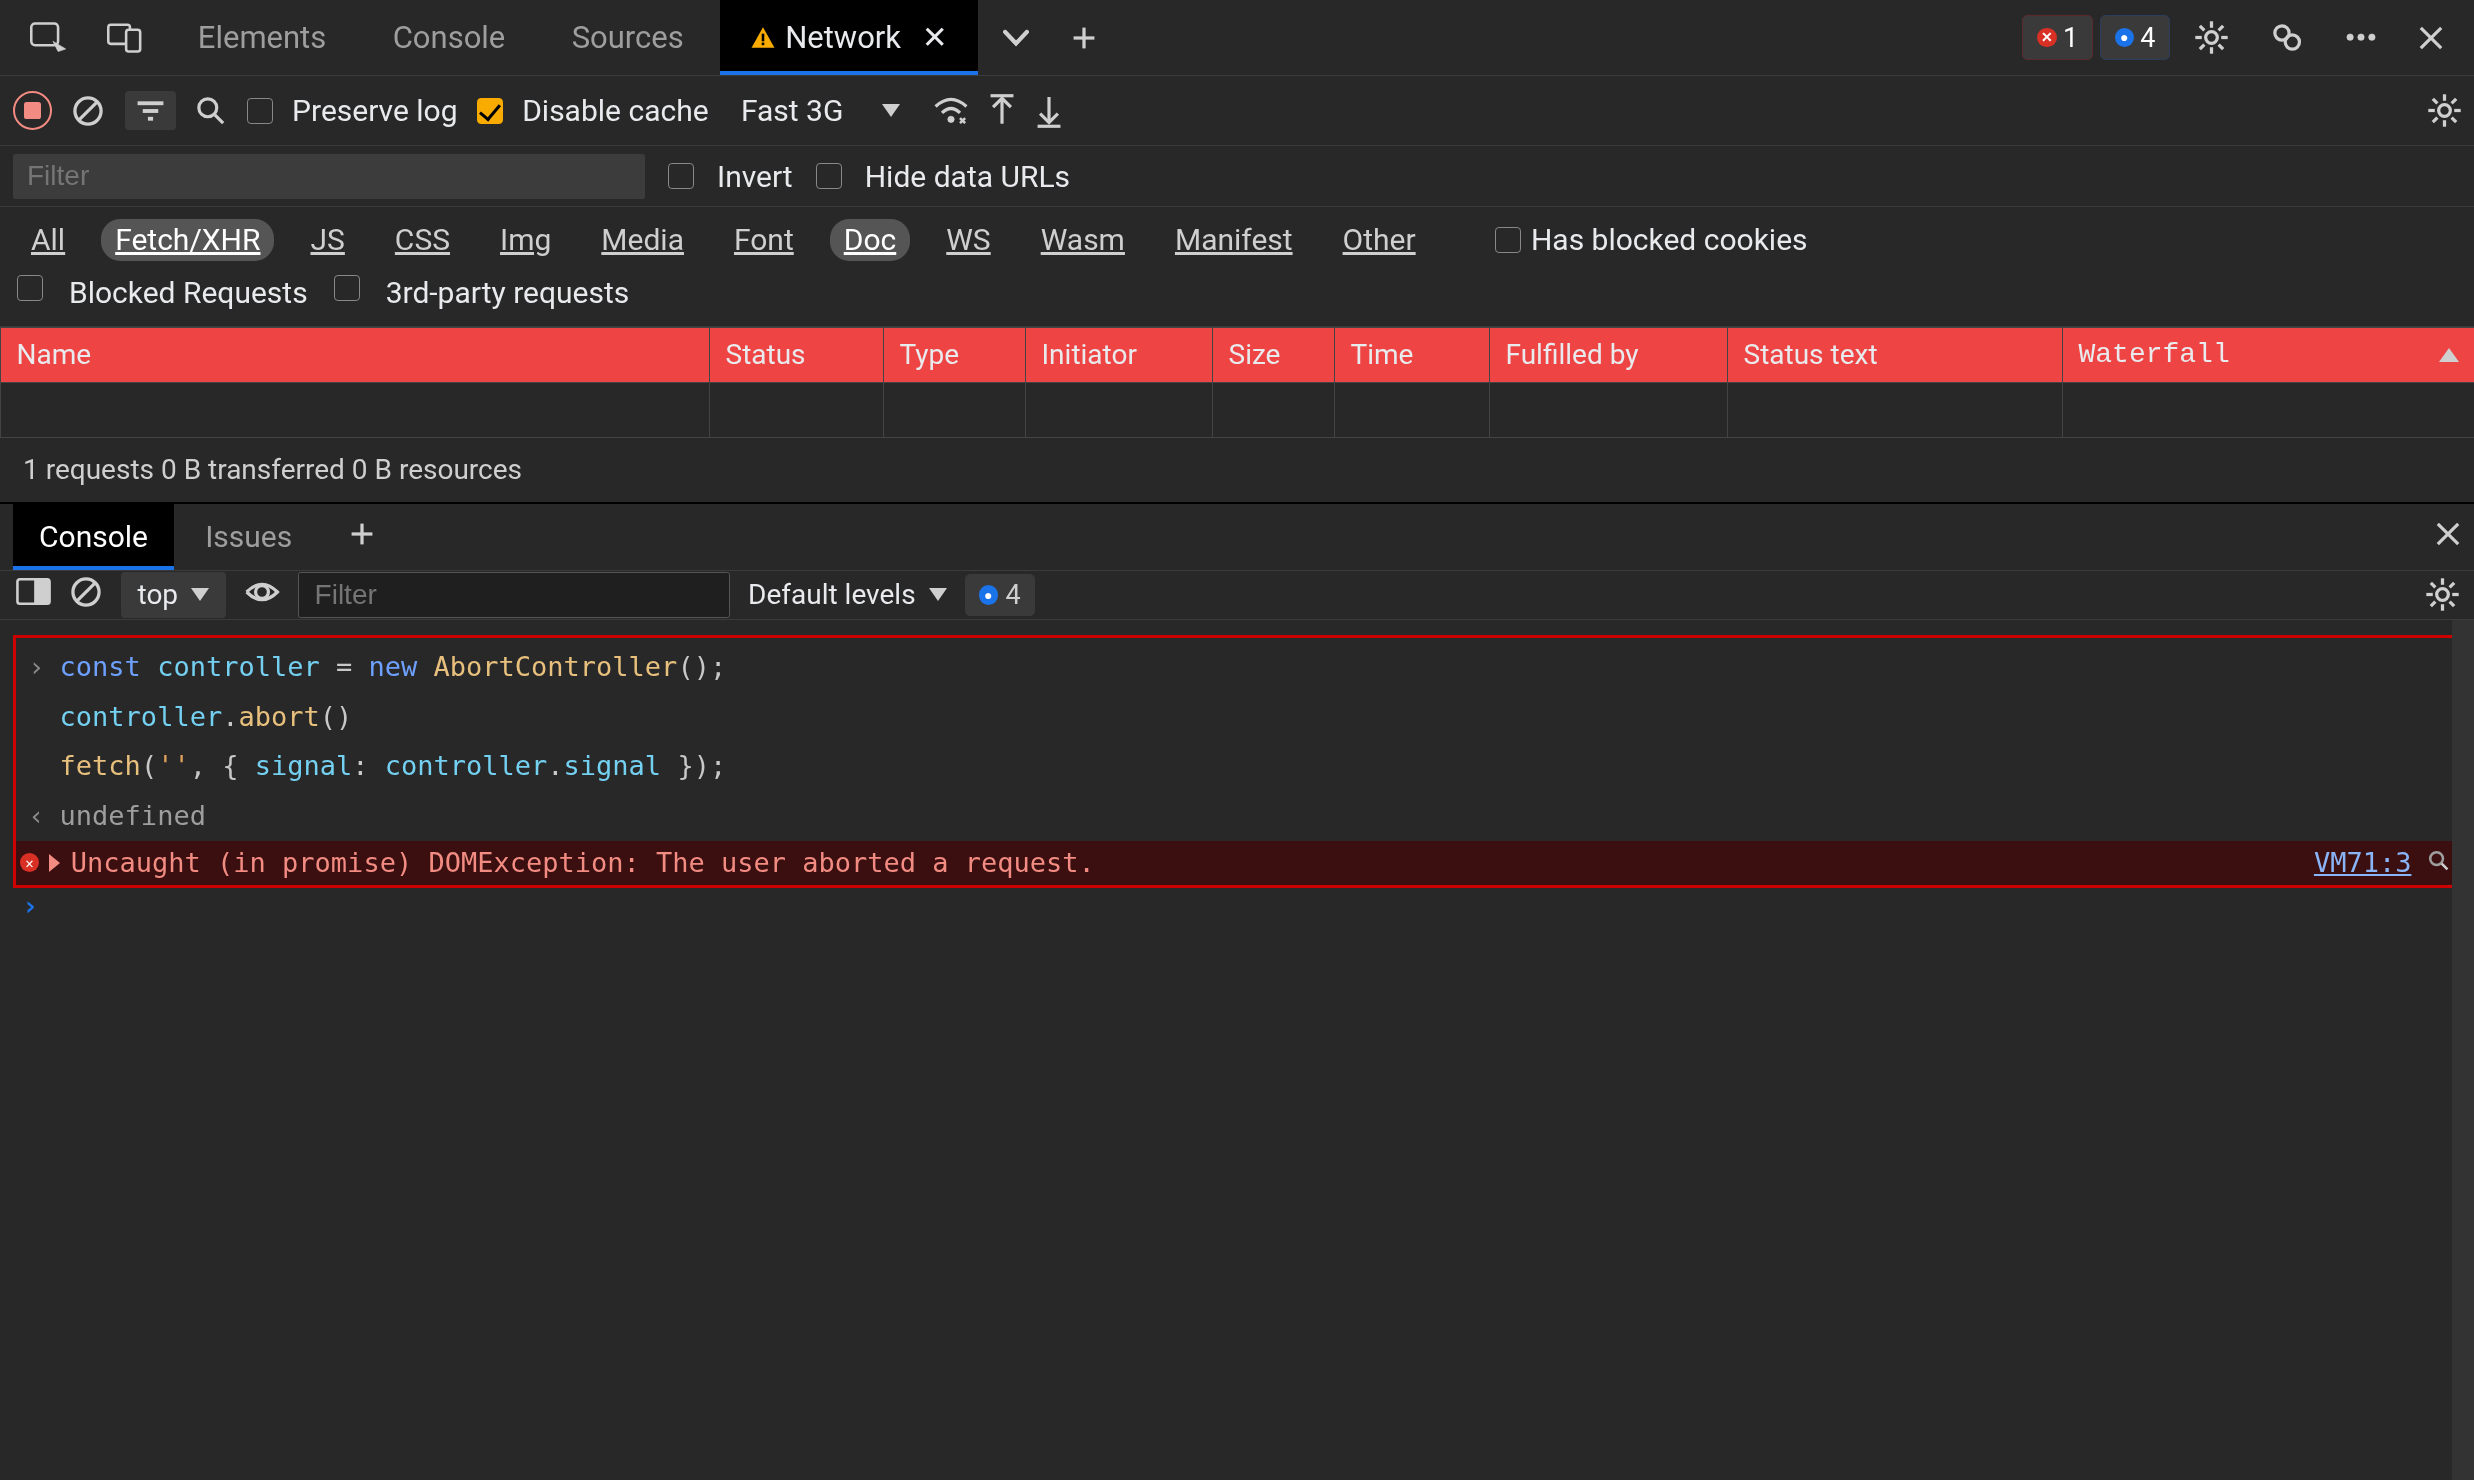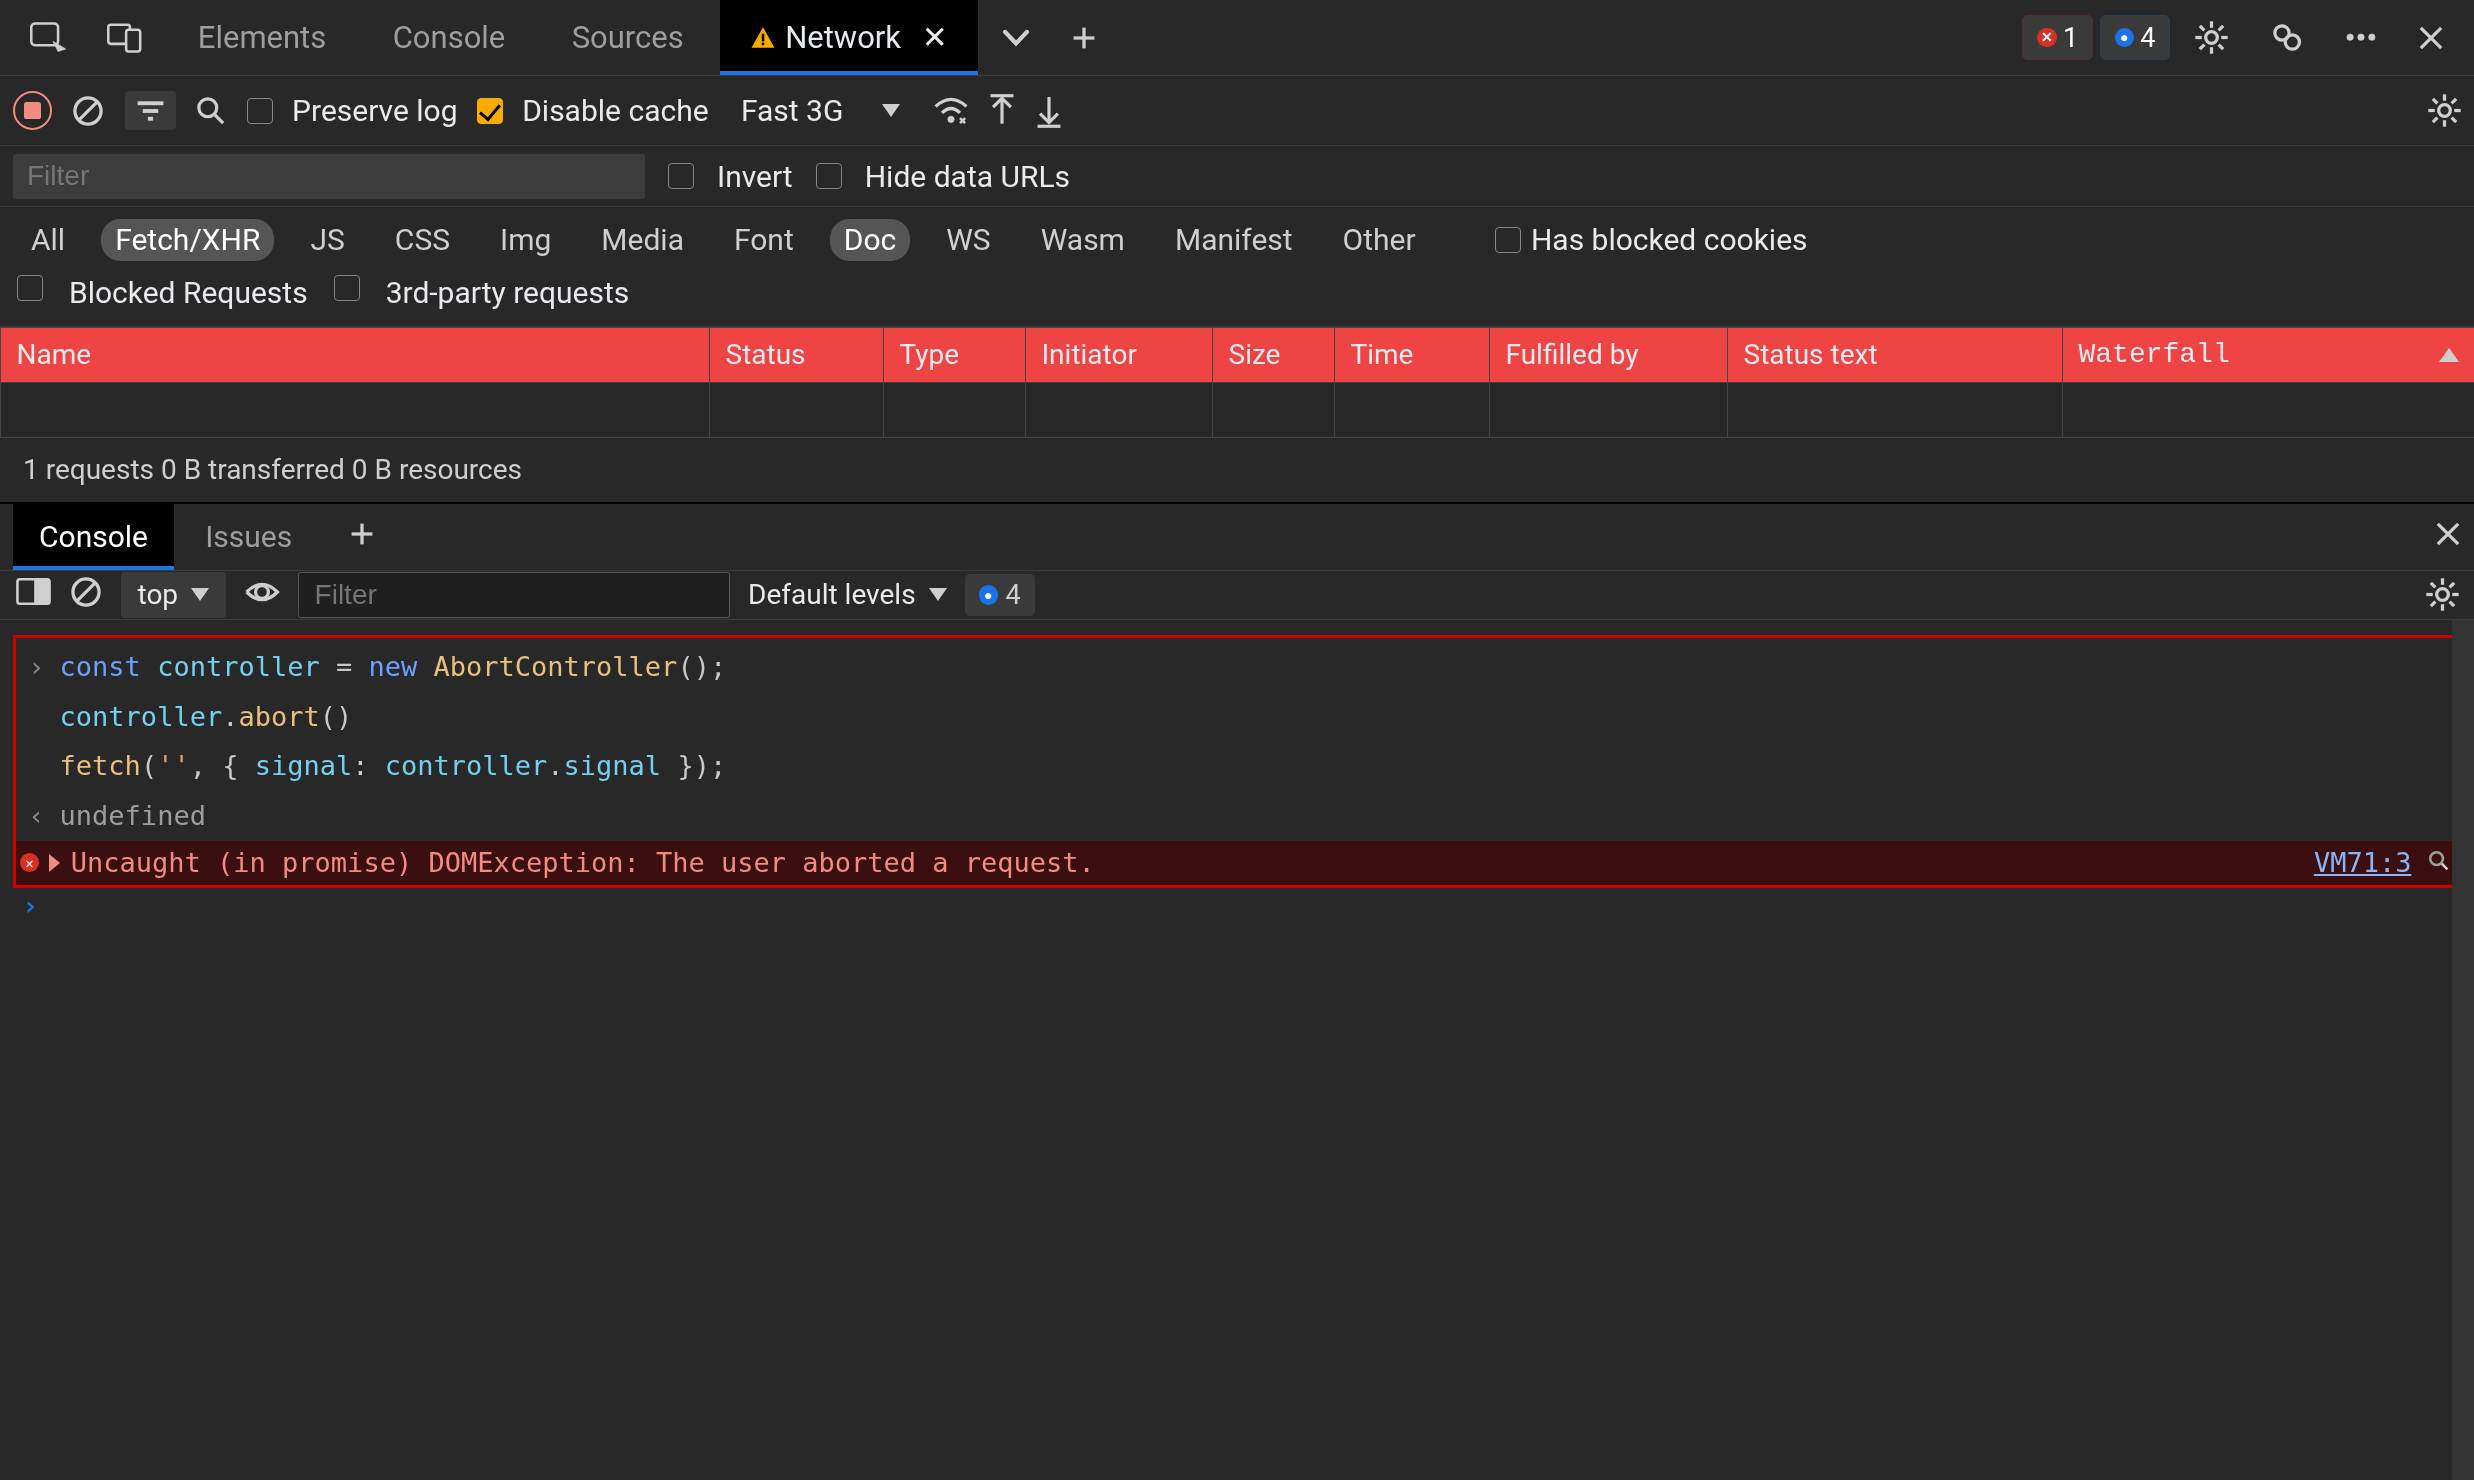--- a/index.html
+++ b/index.html
@@ -108,21 +108,21 @@
     background:#3c3c3c; border:none; outline:none; color:#bdbdbd;
     font-size:28px; padding: 0 14px; border-radius:2.6px;
   }
 
   
   .type-bar {
     display:flex; align-items:center; gap:22px; flex-wrap:wrap;
     padding: 11.6px 17px 0 17px;
     font-size:30px;
   }
-  .chip { padding: 3.9px 14px; border-radius:19.3px; color:#cfcfcf; }
+  .chip { padding: 3.9px 14px; border-radius:19.3px; color:#cfcfcf;text-decoration:underline; }
   .chip.sel { background:#555; color:#fff; }
   .type-bar .chk-wrap { display:inline-flex; align-items:center; gap:10.3px;padding-left:43px; }
 
   .type-bar2 {
     display:flex; align-items:flex-start; gap:26px;
     padding: 14px 17px 15.5px 17px;
     font-size:30px;
     border-bottom: 1.3px solid #3b3b3b;
   }
 

